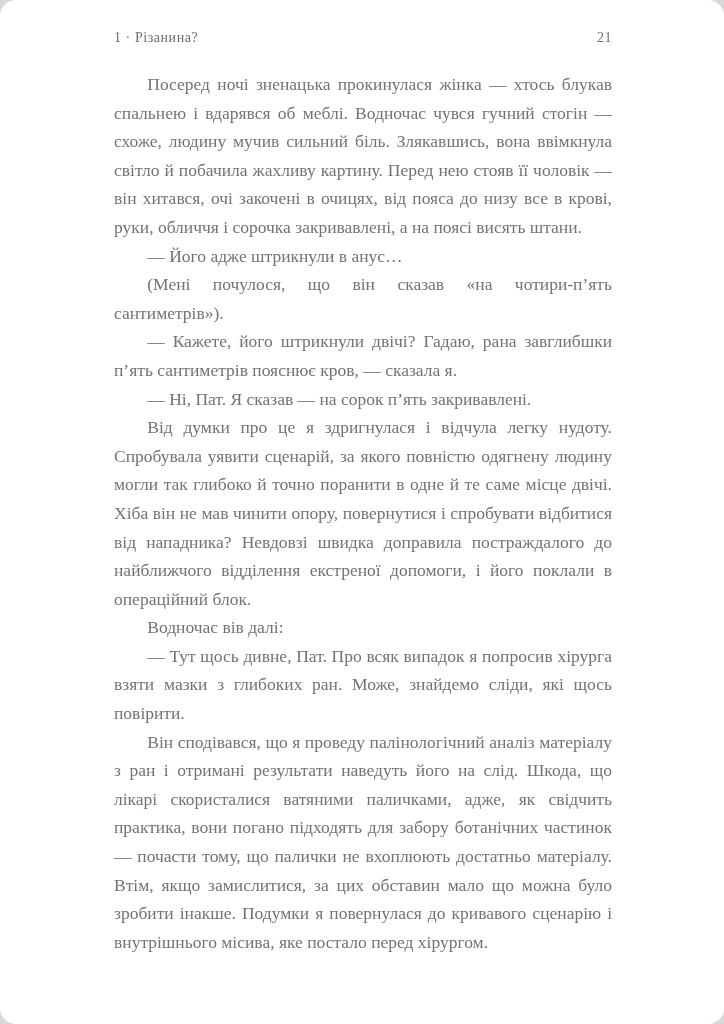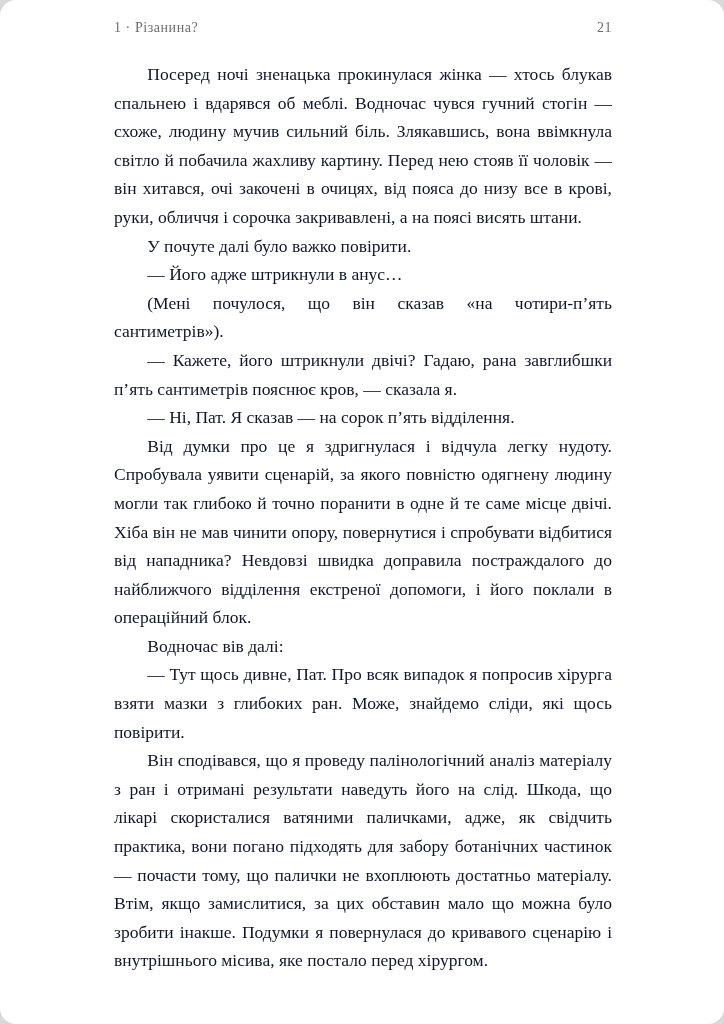--- a/index.html
+++ b/index.html
@@ -9,36 +9,36 @@
     height: 1024px;
     background: #d9d9d9;
     font-family: "Liberation Serif", "DejaVu Serif", serif;
   }
   .page {
     position: absolute;
     inset: 0;
     background: #ffffff;
     border-radius: 16px;
     box-sizing: border-box;
-    padding: 20px 112px 40px 114px;
+    padding: 30px 112px 40px 114px;
     overflow: hidden;
   }
   .page-header {
     display: flex;
     justify-content: space-between;
     align-items: baseline;
     color: #6e6e6e;
     font-size: 14px;
     letter-spacing: 0.04em;
     margin-bottom: 24px;
   }
   .chapter-label { white-space: nowrap; }
   .page-number { white-space: nowrap; }
   .body-text {
-    color: #0f172a;
+    color: #737373;
     font-size: 17.5px;
     line-height: 28.6px;
     text-align: justify;
   }
   .body-text p {
     margin: 0;
     text-indent: 1.9em;
     hyphens: auto;
     -webkit-hyphens: auto;
   }
@@ -46,23 +46,22 @@
 </head>
 <body>
 
 <div class="page">
   <div class="page-header">
     <span class="chapter-label">1 · Різанина?</span>
     <span class="page-number">21</span>
   </div>
   <div class="body-text">
     <p>Посеред ночі зненацька прокинулася жінка — хтось блукав спальнею і вдарявся об меблі. Водночас чувся гучний стогін — схоже, людину мучив сильний біль. Злякавшись, вона ввімкнула світло й побачила жахливу картину. Перед нею стояв її чоловік — він хитався, очі закочені в очицях, від пояса до низу все в крові, руки, обличчя і сорочка закривавлені, а на поясі висять штани.</p>
-    <p>У почуте далі було важко повірити.</p>
     <p>— Його адже штрикнули в анус…</p>
     <p>(Мені почулося, що він сказав «на чотири-п’ять сантиметрів»).</p>
     <p>— Кажете, його штрикнули двічі? Гадаю, рана завглибшки п’ять сантиметрів пояснює кров, — сказала я.</p>
-    <p>— Ні, Пат. Я сказав — на сорок п’ять відділення.</p>
+    <p>— Ні, Пат. Я сказав — на сорок п’ять закривавлені.</p>
     <p>Від думки про це я здригнулася і відчула легку нудоту. Спробувала уявити сценарій, за якого повністю одягнену людину могли так глибоко й точно поранити в одне й те саме місце двічі. Хіба він не мав чинити опору, повернутися і спробувати відбитися від нападника? Невдовзі швидка доправила постраждалого до найближчого відділення екстреної допомоги, і його поклали в операційний блок.</p>
     <p>Водночас вів далі:</p>
     <p>— Тут щось дивне, Пат. Про всяк випадок я попросив хірурга взяти мазки з глибоких ран. Може, знайдемо сліди, які щось повірити.</p>
     <p>Він сподівався, що я проведу палінологічний аналіз матеріалу з ран і отримані результати наведуть його на слід. Шкода, що лікарі скористалися ватяними паличками, адже, як свідчить практика, вони погано підходять для забору ботанічних частинок — почасти тому, що палички не вхоплюють достатньо матеріалу. Втім, якщо замислитися, за цих обставин мало що можна було зробити інакше. Подумки я повернулася до кривавого сценарію і внутрішнього місива, яке постало перед хірургом.</p>
   </div>
 </div>
 
 </body></html>

